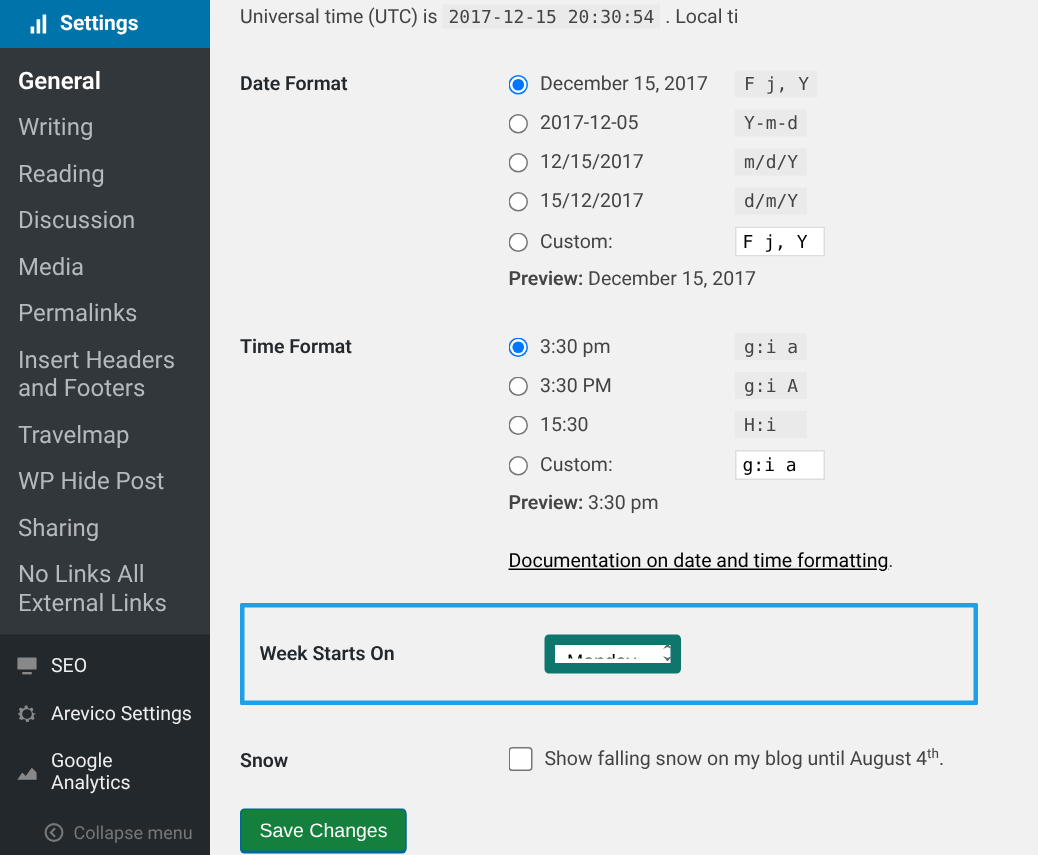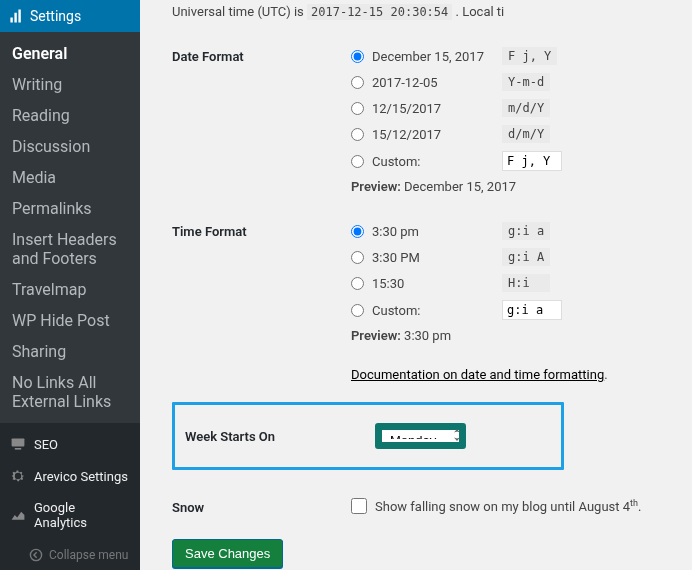--- a/index.html
+++ b/index.html
@@ -1,44 +1,44 @@
 <!DOCTYPE html>
 <html><head>
 <meta charset="utf-8">
 <style>
 * { box-sizing: border-box; margin: 0; padding: 0; }
 body { font-family: -apple-system, BlinkMacSystemFont, "Segoe UI", Roboto, sans-serif; font-size: 13px; color: #444; background: #f1f1f1; width: 692px; height: 570px; overflow: hidden; display: flex; }
 .sidebar { width: 140px; background: #23282d; color: #eee; display: flex; flex-direction: column; flex-shrink: 0; }
-.sidebar-header { background: #0073aa; color: #fff; padding: 8px 8px; font-size: 14px; font-weight: 400; display: flex; align-items: center; position: relative; }
+.sidebar-header { background: #0073aa; color: #fff; padding: 8px 18px; font-size: 14px; font-weight: 700; display: flex; align-items: center; position: relative; }
 .sidebar-header::after { content: ""; position: absolute; right: -8px; top: 50%; margin-top: -8px; border: 8px solid transparent; border-left-color: #0073aa; }
 .sidebar-header svg { margin-right: 6px; }
 .submenu { background: #32373c; padding: 6px 0; }
 .submenu-item { padding: 6px 12px; color: #b4b9be; font-size: 16px; cursor: pointer; }
 .submenu-item.active { color: #fff; font-weight: 600; }
 .sidebar-sep { height: 5px; }
 .sidebar-item { padding: 8px 10px; color: #eee; font-size: 13px; display: flex; align-items: center; cursor: pointer; }
 .sidebar-item svg, .sidebar-item .icon { margin-right: 8px; flex-shrink: 0; }
 .collapse { color: #777; padding: 8px 10px; font-size: 12px; display: flex; align-items: center; cursor: pointer; margin-top: auto; margin-left: 19px; }
 .collapse svg { margin-right: 6px; }
-.main { flex: 1; padding: 0 20px 20px 20px; background: #f1f1f1; overflow: hidden; margin-left: 12px; }
+.main { flex: 1; padding: 0 20px 20px 20px; background: #f1f1f1; overflow: hidden; }
 .utc-line { margin-top: 4px; font-size: 13px; color: #444; }
 .utc-line code { background: #eaeaea; padding: 1px 4px; font-family: Menlo, monospace; font-size: 12px; }
 .form-row { display: flex; margin-top: 28px; align-items: flex-start; }
 .form-label { width: 179px; font-weight: 600; color: #23282d; font-size: 13px; padding-top: 2px; }
 .form-field { flex: 1; }
 .radio-row { display: flex; align-items: center; margin-bottom: 8px; }
 .radio-row input[type=radio] { margin-right: 8px; }
 .radio-row .opt-label { width: 130px; color: #444; }
 .radio-row code, .code-box { background: #eaeaea; padding: 2px 6px; font-family: Menlo, monospace; font-size: 12px; min-width: 48px; display: inline-block; text-align: left; }
 .radio-row .text-input { width: 60px; font-family: Menlo, monospace; font-size: 12px; padding: 2px 4px; border: 1px solid #ddd; background: #fff; }
 .preview { margin-top: 4px; font-size: 13px; }
 .preview strong { font-weight: 600; }
 .doc-link { margin-top: 24px; }
 .doc-link a { color: #000000; text-decoration: underline; font-size: 13px; }
-.highlight-row { border: 3px solid #1ea0e6; border-radius: 1px; padding: 18px 10px; margin-top: 20px; display: flex; align-items: center; width: 392px; }
+.highlight-row { border: 3px solid #1ea0e6; border-radius: 1px; padding: 18px 10px; margin-top: 20px; display: flex; align-items: center; width: 492px; }
 .highlight-row .form-label { width: 190px; padding-top: 0; }
 .select-wrap { display: inline-block; position: relative; }
 .select-wrap select { -webkit-appearance: none; appearance: none; background: #fff; border: 7px solid #0f766e; border-radius: 3px; padding: 3px 22px 3px 8px; font-size: 13px; height: 26px; }
 .select-wrap::after { content: ""; position: absolute; right: 6px; top: 6px; width: 6px; height: 12px; background: linear-gradient(#666,#666); clip-path: polygon(50% 0, 100% 30%, 50% 20%, 0 30%, 50% 0, 50% 100%, 0 70%, 50% 80%, 100% 70%, 50% 100%); }
 .checkbox-row { display: flex; align-items: center; font-size: 13px; }
 .checkbox-row input { margin-right: 8px; width: 16px; height: 16px; }
 .sup { font-size: 9px; vertical-align: super; }
 .save-btn { background: #15803d; border: 1px solid #006799; color: #fff; padding: 6px 12px; border-radius: 3px; font-size: 13px; cursor: pointer; margin-top: 24px; box-shadow: 0 1px 0 #006799; }
 </style>
 </head>

